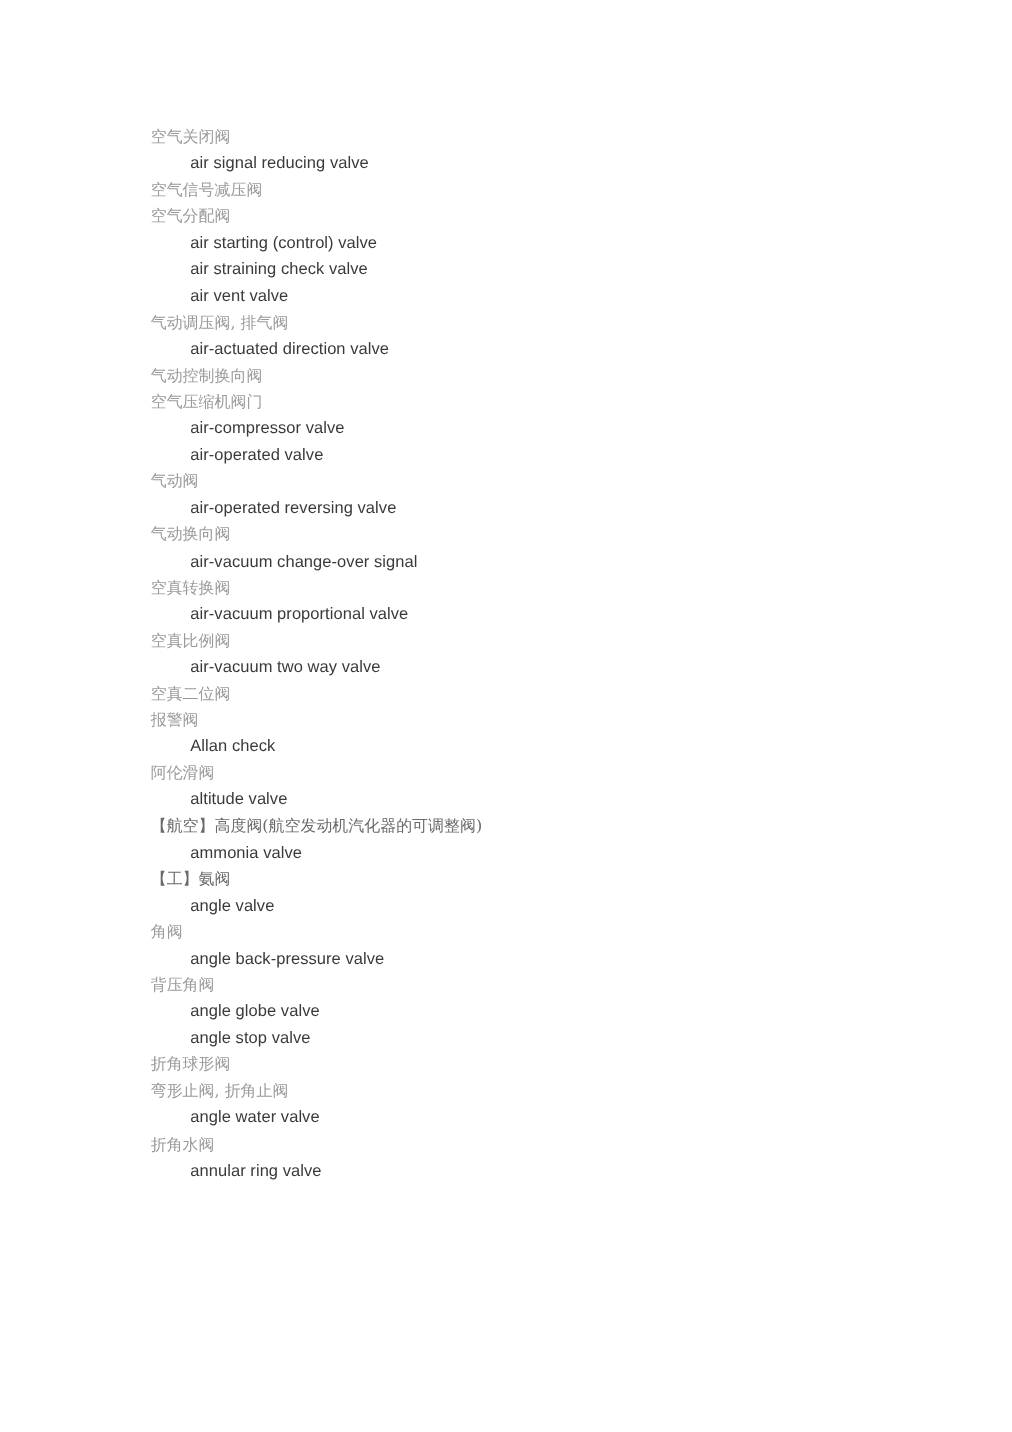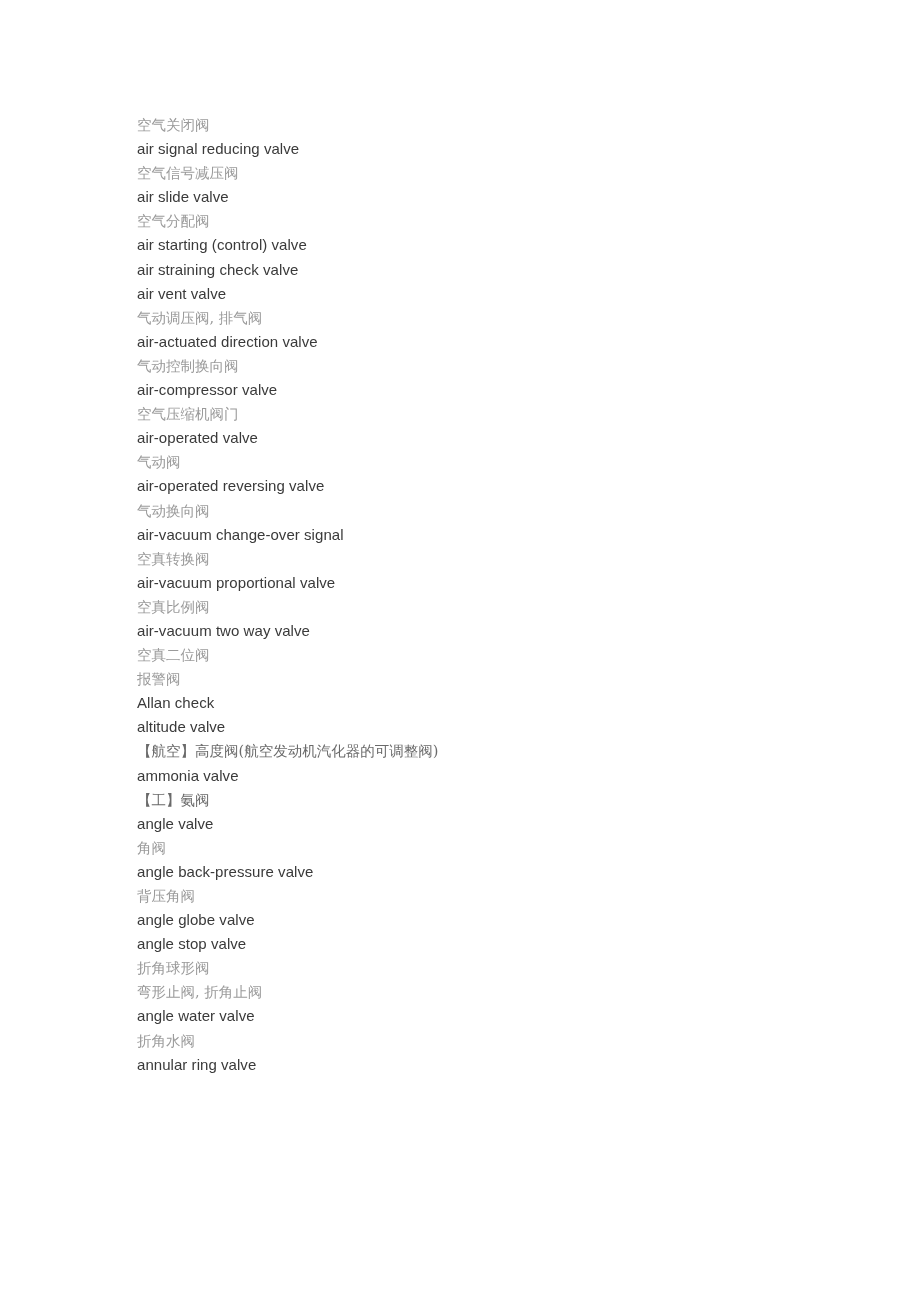--- a/index.html
+++ b/index.html
@@ -36,20 +36,21 @@
     white-space: pre;
     font-size: 15px;
   }
 
   
   .gloss-line.en {
     font-family: "Liberation Sans", sans-serif;
     color: #3a3a3a;
     font-size: 15px;
     letter-spacing: 0.05px;
+    margin-left: 36px;
   }
 
   
   .gloss-line.zh {
     font-family: "DejaVu Serif", "Liberation Serif", serif;
     color: #9a9a9a;
     font-size: 14.5px;
   }
 
   
@@ -58,42 +59,42 @@
   }
 </style>
 </head>
 <body>
 
 <div id="glossary-page">
   <div id="entry-list">
       <span class="gloss-line zh">空气关闭阀</span>
       <span class="gloss-line en">air signal reducing valve</span>
       <span class="gloss-line zh">空气信号减压阀</span>
-      <span class="gloss-line en">air slide valve</span>
       <span class="gloss-line zh">空气分配阀</span>
       <span class="gloss-line en">air starting (control) valve</span>
       <span class="gloss-line en">air straining check valve</span>
       <span class="gloss-line en">air vent valve</span>
       <span class="gloss-line zh">气动调压阀, 排气阀</span>
       <span class="gloss-line en">air-actuated direction valve</span>
       <span class="gloss-line zh">气动控制换向阀</span>
+      <span class="gloss-line zh">空气压缩机阀门</span>
       <span class="gloss-line en">air-compressor valve</span>
-      <span class="gloss-line zh">空气压缩机阀门</span>
       <span class="gloss-line en">air-operated valve</span>
       <span class="gloss-line zh">气动阀</span>
       <span class="gloss-line en">air-operated reversing valve</span>
       <span class="gloss-line zh">气动换向阀</span>
       <span class="gloss-line en">air-vacuum change-over signal</span>
       <span class="gloss-line zh">空真转换阀</span>
       <span class="gloss-line en">air-vacuum proportional valve</span>
       <span class="gloss-line zh">空真比例阀</span>
       <span class="gloss-line en">air-vacuum two way valve</span>
       <span class="gloss-line zh">空真二位阀</span>
       <span class="gloss-line zh">报警阀</span>
       <span class="gloss-line en">Allan check</span>
+      <span class="gloss-line zh">阿伦滑阀</span>
       <span class="gloss-line en">altitude valve</span>
       <span class="gloss-line zh marked">【航空】高度阀(航空发动机汽化器的可调整阀)</span>
       <span class="gloss-line en">ammonia valve</span>
       <span class="gloss-line zh marked">【工】氨阀</span>
       <span class="gloss-line en">angle valve</span>
       <span class="gloss-line zh">角阀</span>
       <span class="gloss-line en">angle back-pressure valve</span>
       <span class="gloss-line zh">背压角阀</span>
       <span class="gloss-line en">angle globe valve</span>
       <span class="gloss-line en">angle stop valve</span>

